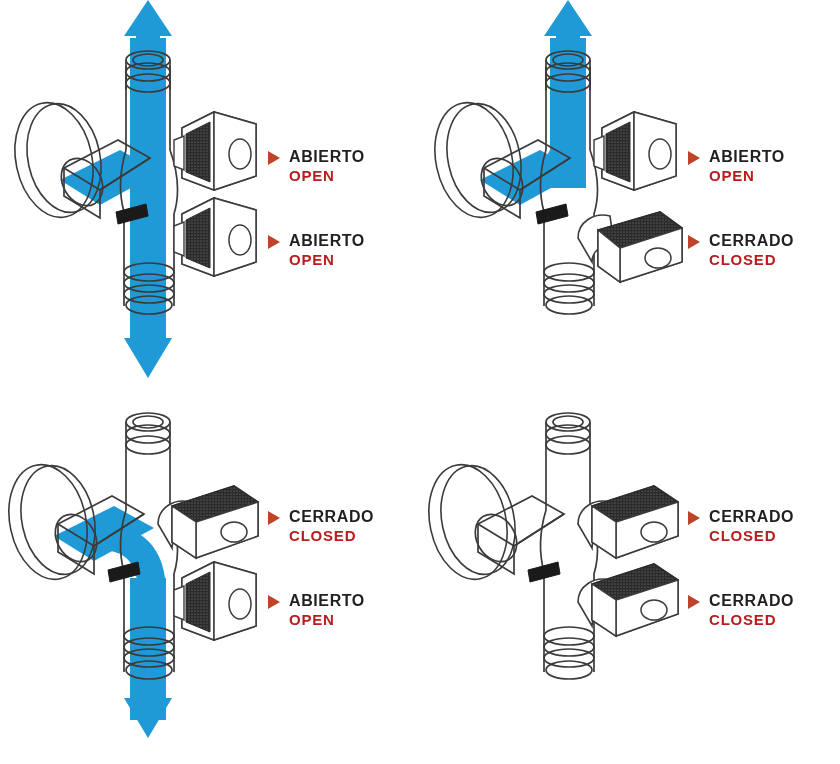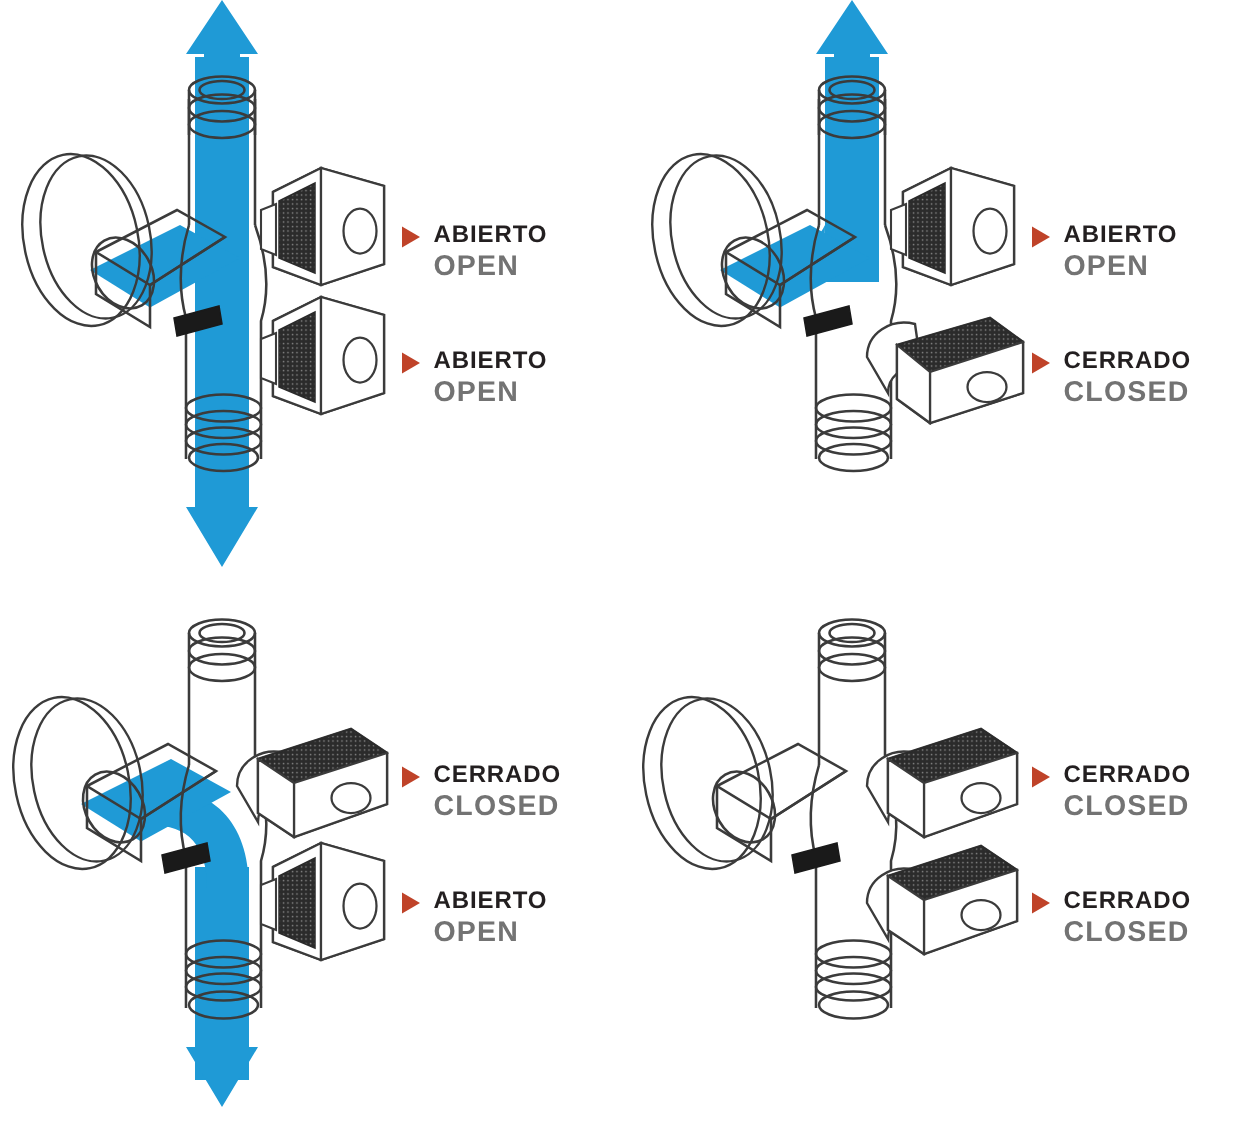--- a/index.html
+++ b/index.html
@@ -74,23 +74,23 @@
   }
   .label-text { line-height: 1.18; }
   .label-es {
     font-size: 16px;
     font-weight: bold;
     color: #231f20;
     letter-spacing: 0.6px;
     white-space: nowrap;
   }
   .label-en {
-    font-size: 19px;
+    font-size: 15px;
     font-weight: bold;
-    color: #737373;
+    color: #b91c1c;
     letter-spacing: 0.8px;
     white-space: nowrap;
     margin-top: 14px;
   }
 
   svg { display: block; overflow: visible; }
 </style>
 </head>
 <body>
 

